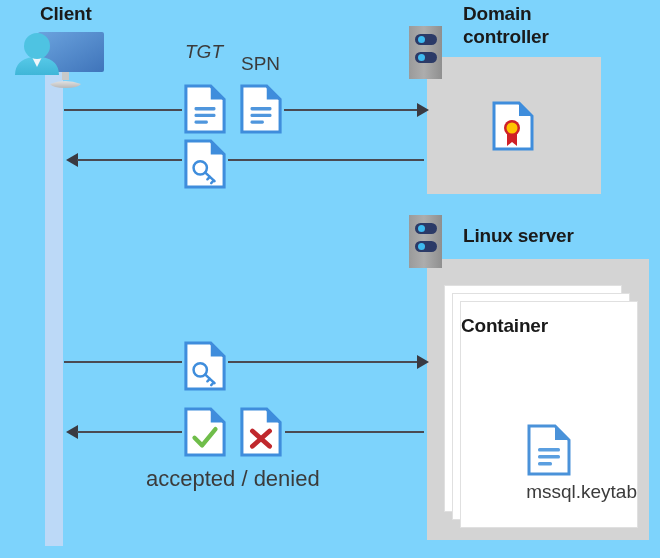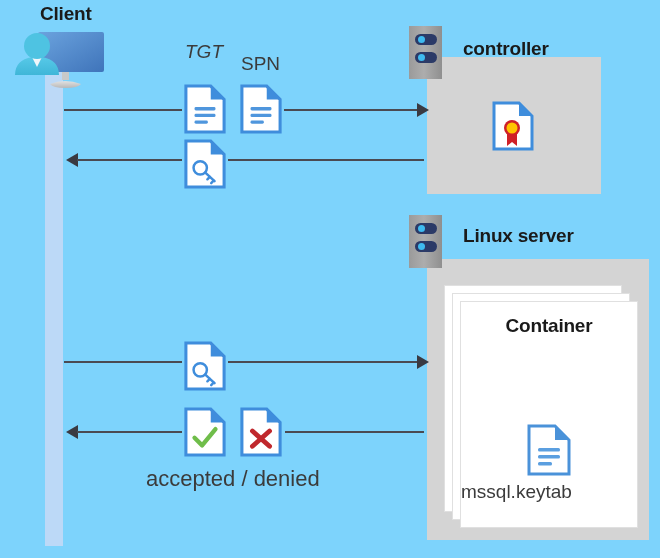--- a/index.html
+++ b/index.html
@@ -138,21 +138,22 @@
 
   <div class="abs rack" style="left:409px; top:26px; width:33px; height:53px;">
     <div class="rack-slot" style="left:6px; top:8px; width:22px;">
       <span class="rack-led"></span>
     </div>
     <div class="rack-slot" style="left:6px; top:26px; width:22px;">
       <span class="rack-led"></span>
     </div>
   </div>
 
-  <div class="abs title-bold" style="left:463px; top:25px; width:160px;margin-top:12px;">controller</div>
+  <div class="abs title-bold" style="left:463px; top:2px; width:160px;">Domain</div>
+  <div class="abs title-bold" style="left:463px; top:25px; width:160px;">controller</div>
 
   <div class="abs icon-holder" style="left:492px; top:101px;">
     <svg width="42" height="50" viewBox="0 0 42 50" xmlns="http://www.w3.org/2000/svg">
       <path d="M2 2 H27 L40 15 V48 H2 Z" fill="#ffffff" stroke="#3f8ddc" stroke-width="3"></path>
       <path d="M27 2 L40 15 H27 Z" fill="#3f8ddc"></path>
 
       <path d="M15 29 l0 16 5 -4 5 4 0 -16 z" fill="#cf2027"></path>
       <circle cx="20" cy="27" r="8" fill="#cf2027"></circle>
       <circle cx="20" cy="27" r="5.5" fill="#ffc400"></circle>
     </svg>
@@ -168,34 +169,34 @@
       <span class="rack-led"></span>
     </div>
   </div>
 
   <div class="abs title-bold" style="left:463px; top:224px; width:200px;">Linux server</div>
 
   <div class="abs card" style="left:444px; top:285px; width:176px; height:225px;"></div>
   <div class="abs card" style="left:452px; top:293px; width:176px; height:225px;"></div>
 
   <div class="abs card" style="left:460px; top:301px; width:176px; height:225px;">
-    <div class="abs title-bold" style="left:0px; top:12px; width:176px; text-align:center;">Container</div>
+    <div class="abs title-bold" style="left:0px; top:12px; width:176px; text-align:left;">Container</div>
 
 
     <div class="abs icon-holder" style="left:66px; top:122px;">
       <svg width="44" height="52" viewBox="0 0 44 52" xmlns="http://www.w3.org/2000/svg">
         <path d="M2 2 H28 L42 16 V50 H2 Z" fill="#ffffff" stroke="#4a92d9" stroke-width="3"></path>
         <path d="M28 2 L42 16 H28 Z" fill="#4a92d9"></path>
         <rect x="11" y="24" width="22" height="3.5" rx="1.5" fill="#5b9fe0"></rect>
         <rect x="11" y="31" width="22" height="3.5" rx="1.5" fill="#5b9fe0"></rect>
         <rect x="11" y="38" width="14" height="3.5" rx="1.5" fill="#5b9fe0"></rect>
       </svg>
     </div>
 
-    <div class="abs plain-label" style="left:0px; top:178px; width:176px; text-align:left;">mssql.keytab</div>
+    <div class="abs plain-label" style="left:0px; top:178px; width:176px; text-align:right;">mssql.keytab</div>
   </div>
 
   <div class="abs" style="left:0; top:0;">
     <div class="abs arrow-line" style="left:64px; top:109px; width:118px;"></div>
     <div class="abs arrow-line" style="left:284px; top:109px; width:136px;"></div>
     <div class="abs arrow-head-right" style="left:417px; top:103px;"></div>
 
     <div class="abs plain-label" style="left:185px; top:40px; width:50px;font-style:italic;">TGT</div>
     <div class="abs plain-label" style="left:241px; top:52px; width:50px;">SPN</div>
 

